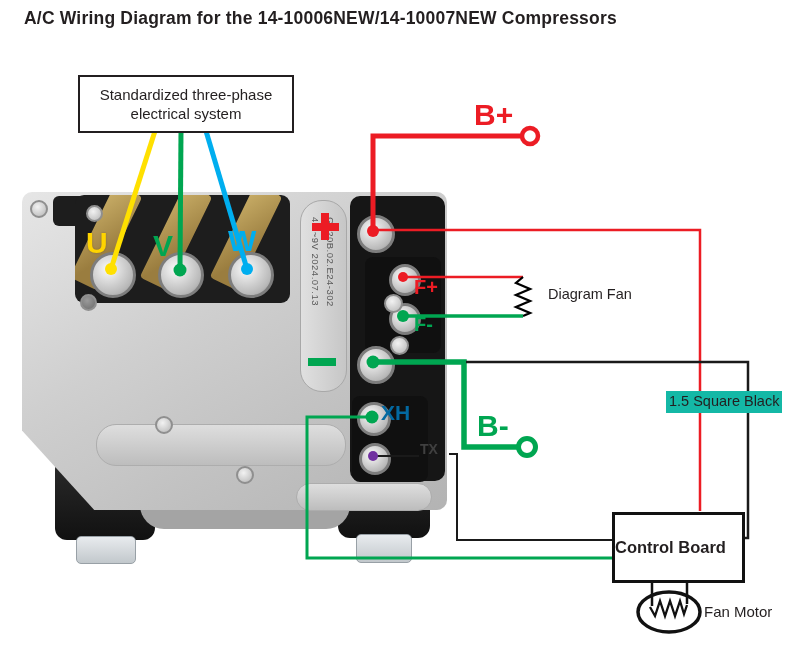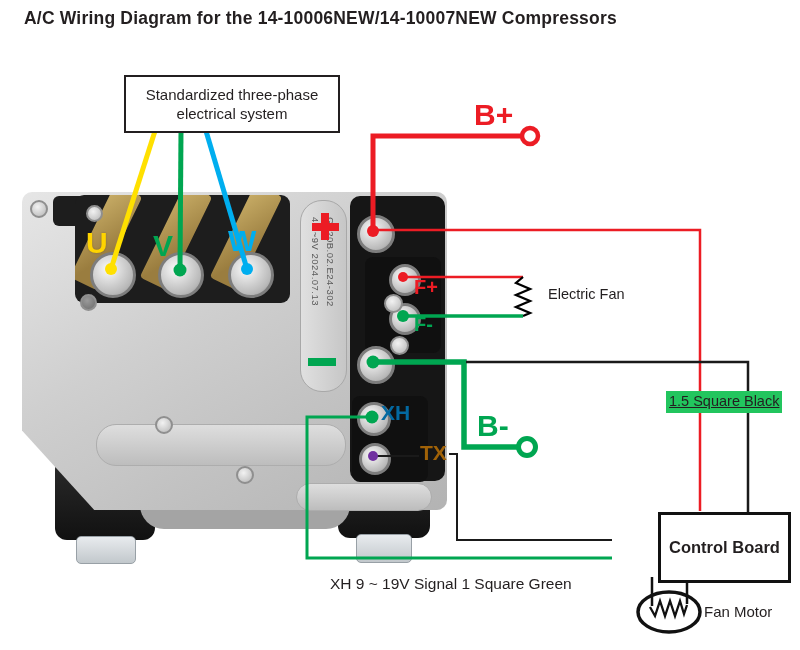--- a/index.html
+++ b/index.html
@@ -1,44 +1,44 @@
 <!DOCTYPE html>
 <html><head>
 <meta charset="utf-8">
 <style>
   html,body{margin:0;padding:0;background:#fff;}
   #stage{position:relative;width:800px;height:650px;background:#fff;overflow:hidden;
          font-family:"Liberation Sans", sans-serif;color:#231F20;}
-  .abs{position:absolute;margin-left:46px;}
+  .abs{position:absolute;}
   .lbl{position:absolute;white-space:nowrap;}
 
   
   .title{left:24px;top:8px;font-size:17.5px;font-weight:bold;letter-spacing:.2px;z-index:30;}
   .phasebox{left:78px;top:75px;width:212px;height:54px;border:2px solid #231F20;background:#fff;
             display:flex;align-items:center;justify-content:center;text-align:center;
             font-size:15px;line-height:1.3;z-index:30;}
   .big{font-size:30px;font-weight:bold;z-index:30;}
   .mid{font-size:20px;font-weight:bold;z-index:30;}
   .ann{font-size:14.5px;line-height:1.35;z-index:30;}
   .u{left:86px;top:226px;color:#FFD400;text-shadow:0 0 2px rgba(0,0,0,.25);}
   .v{left:153px;top:229px;color:#00A651;}
   .w{left:228px;top:224px;color:#00AEEF;}
   .bplus{left:474px;top:98px;color:#EC1C24;}
   .bminus{left:477px;top:409px;color:#00A651;}
   .fplus{left:414px;top:276px;color:#EC1C24;}
   .fminus{left:414px;top:313px;color:#00A651;}
   .xh{left:381px;top:401px;color:#0369a1;font-size:21px;}
-  .tx{left:420px;top:441px;color:#a16207;font-size:21px;}
+  .tx{left:420px;top:441px;color:#404040;font-size:14px;}
   .posPole{left:548px;top:124px;}
   .elecFan{left:548px;top:285px;}
-  .sqBlack{left:666px;top:391px;background:#22c55e;padding:1px 3px;z-index:25;text-decoration:underline;}
+  .sqBlack{left:666px;top:391px;background:#14b8a6;padding:1px 3px;z-index:25;}
   .negPole{left:548px;top:438px;}
   .txFault{left:463px;top:509px;color:#7030A0;font-weight:bold;font-size:15px;}
   .ctrlBoard{left:612px;top:512px;width:127px;height:65px;border:3.5px solid #111;background:#fff;
-             display:flex;align-items:center;justify-content:center;font-weight:bold;font-size:16.5px;z-index:22;}
+             display:flex;align-items:center;font-weight:bold;font-size:16.5px;z-index:22;}
   .fanMotor{left:704px;top:602px;font-size:15px;}
   .xhSignal{left:330px;top:575px;font-size:15.5px;z-index:30;}
 
   
   .ph{position:absolute;}
   .body{left:22px;top:192px;width:425px;height:318px;z-index:2;
         background:linear-gradient(150deg,#e6e6e6 0%,#cfcfcf 40%,#b3b3b3 100%);
         border-radius:10px;
         clip-path:polygon(0 0,100% 0,100% 100%,17% 100%,0 75%);}
   .underbody{left:140px;top:495px;width:210px;height:34px;background:#a4a4a4;
@@ -176,30 +176,29 @@
   </div>
 
   <div class="lbl big u">U</div>
   <div class="lbl big v">V</div>
   <div class="lbl big w">W</div>
 
   <div class="lbl big bplus">B+</div>
 
   <div class="lbl mid fplus">F+</div>
   <div class="lbl mid fminus">F-</div>
-  <div class="lbl ann elecFan">Electric Fan</div>
+  <div class="lbl ann elecFan">Diagram Fan</div>
 
   <div class="lbl ann sqBlack">1.5 Square Black</div>
 
   <div class="lbl big bminus">B-</div>
 
   <div class="lbl mid xh">XH</div>
   <div class="lbl mid tx">TX</div>
 
 
   <div class="ctrlBoard abs">
     <span>Control Board</span>
   </div>
 
   <div class="lbl ann fanMotor">Fan Motor</div>
-  <div class="lbl xhSignal">XH 9 ~ 19V Signal 1 Square Green</div>
 
 </div>
 
 </body></html>

